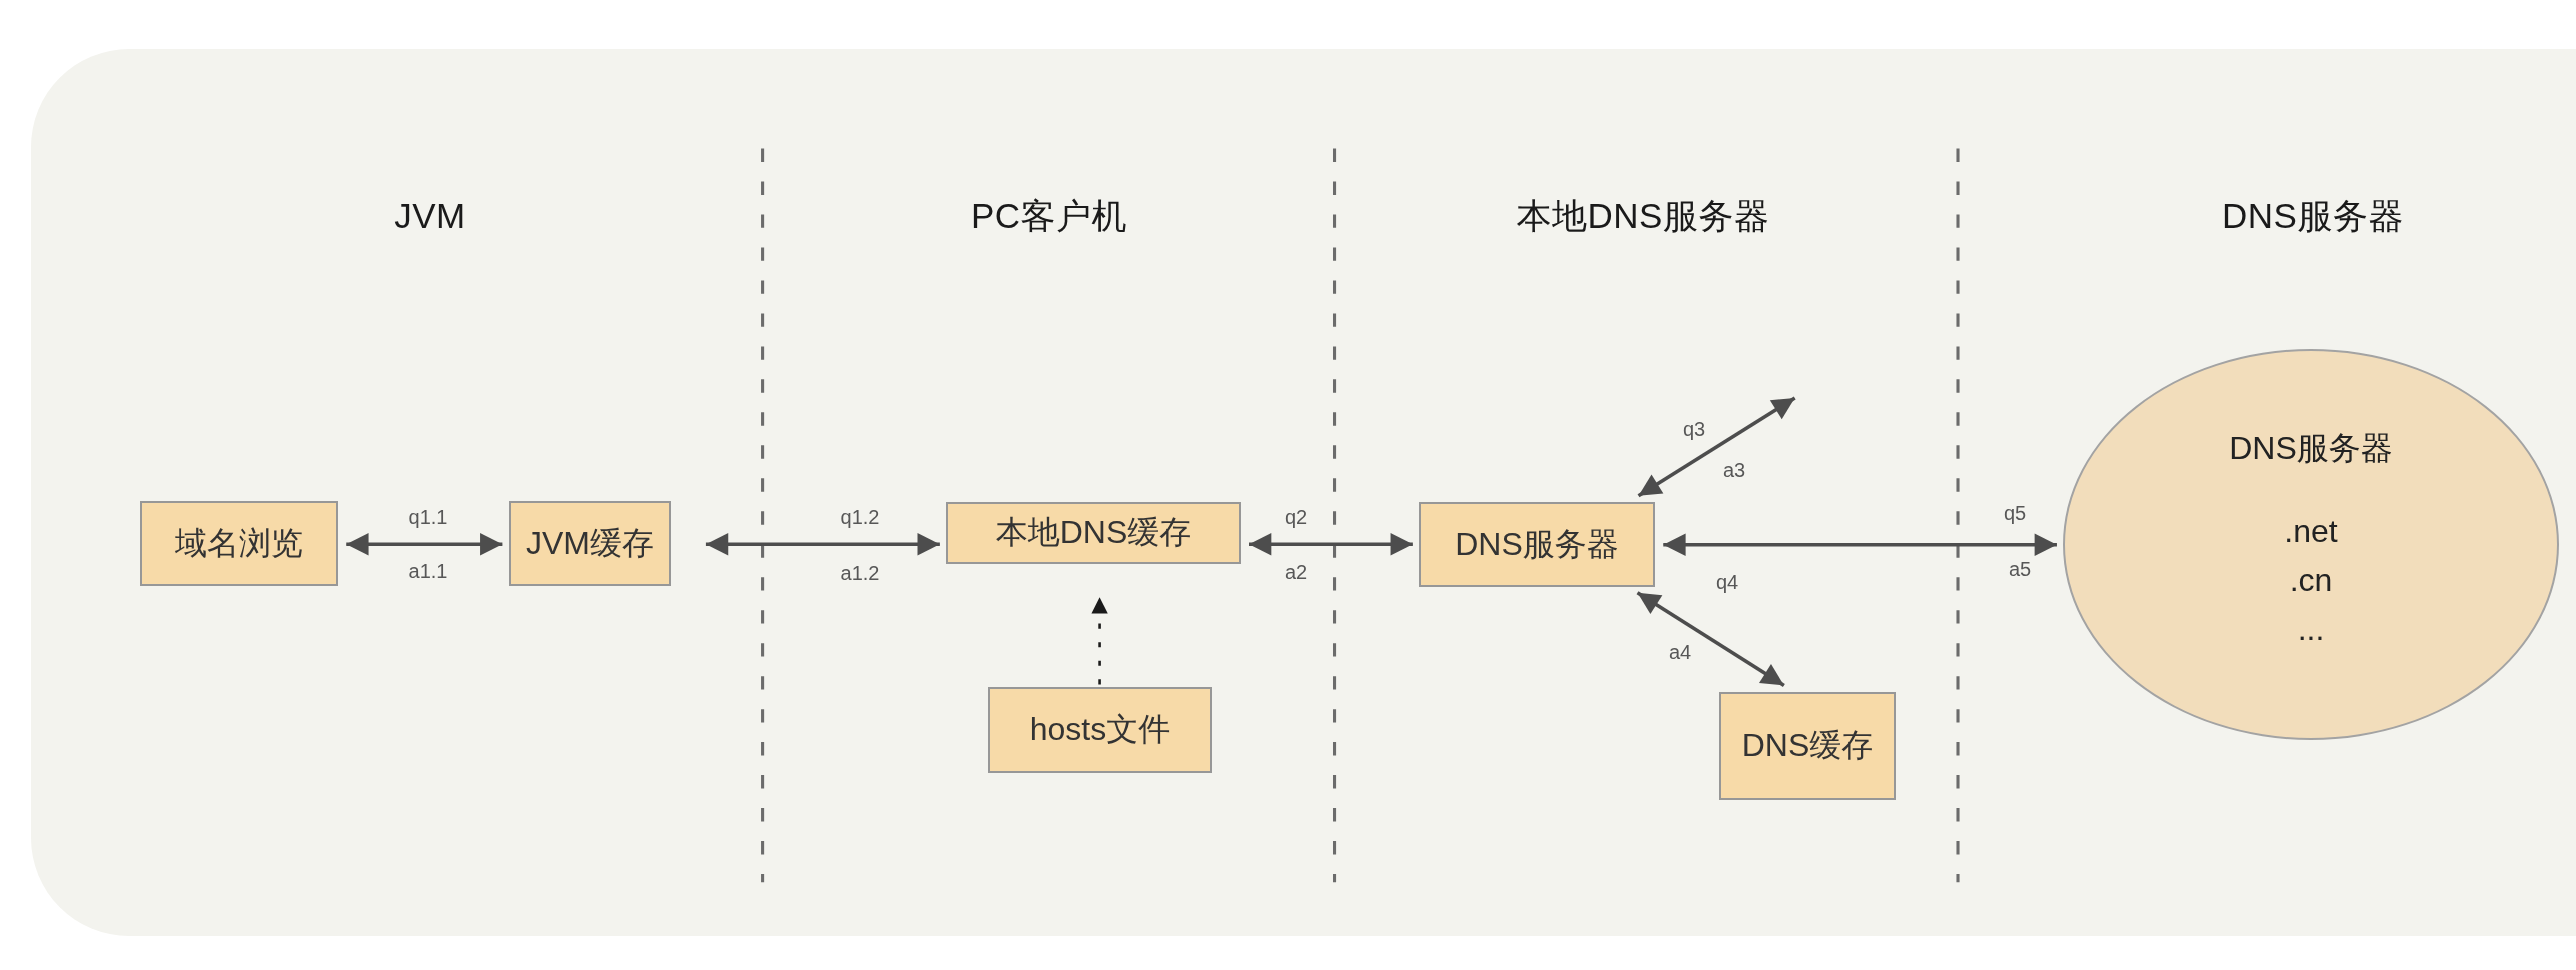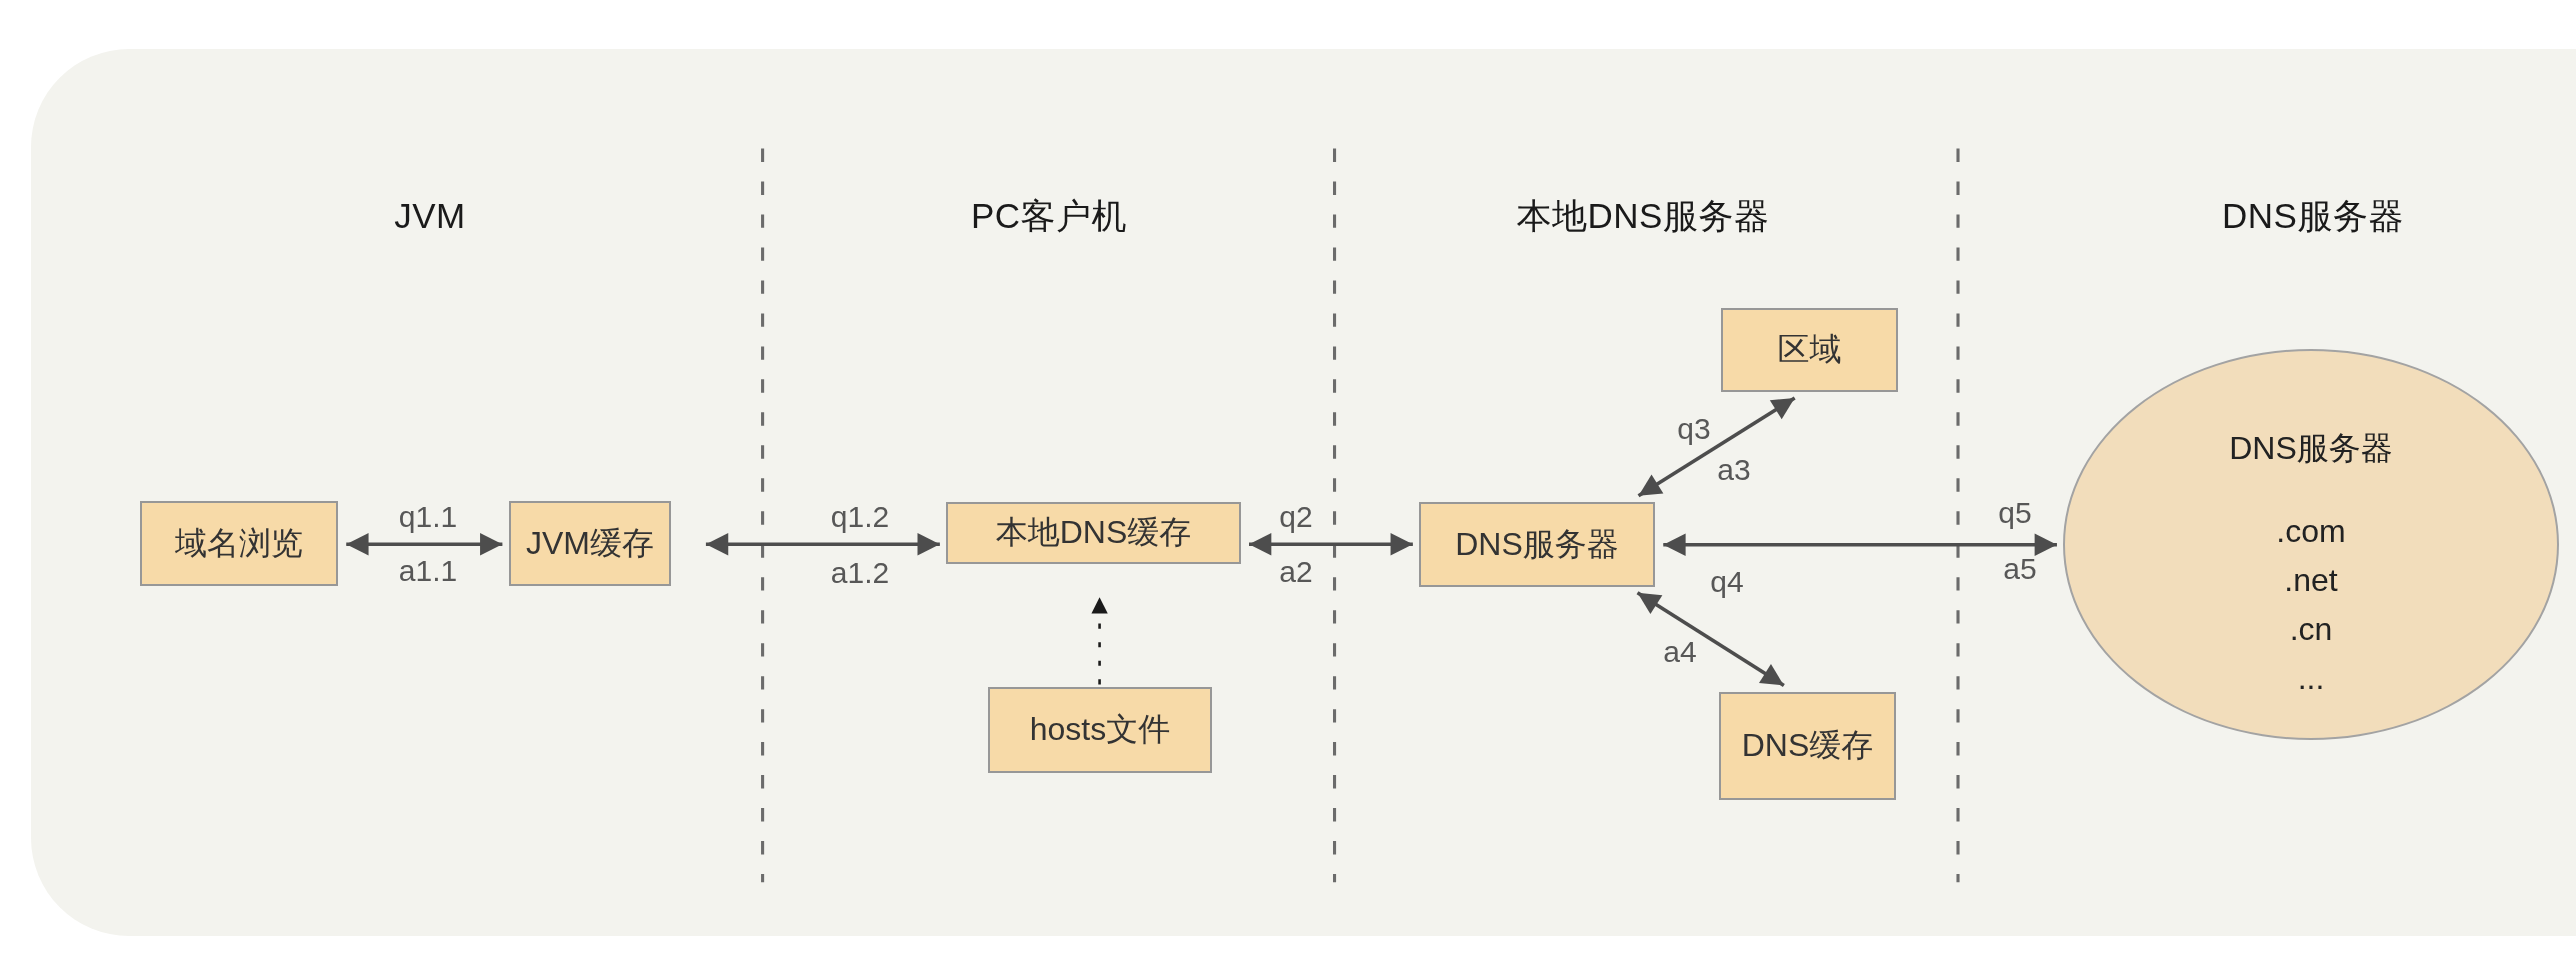--- a/index.html
+++ b/index.html
@@ -25,21 +25,21 @@
   .sep{stroke:var(--separator);stroke-width:6;stroke-dasharray:26 38;fill:none;}
   .edge{stroke:var(--arrow);stroke-width:7;fill:none;}
   .edge-dashed{stroke:var(--hosts-arrow);stroke-width:5;stroke-dasharray:10 26;fill:none;}
   .ah{fill:var(--arrow);}
   .ahb{fill:var(--hosts-arrow);}
   .title{position:absolute;transform:translate(-50%,-50%);font-size:35px;
     letter-spacing:0.5px;color:var(--title-color);white-space:nowrap;}
   .node{position:absolute;background:var(--node-fill);border:2.1px solid var(--node-border);
     display:flex;align-items:center;justify-content:center;}
   .node span{font-size:32px;color:var(--node-text);white-space:nowrap;}
-  .elabel{position:absolute;transform:translate(-50%,-50%);font-size:30px;
+  .elabel{position:absolute;transform:translate(-50%,-50%);font-size:20px;
     color:var(--label-color);white-space:nowrap;}
   .ellipse{position:absolute;left:2063px;top:349px;width:496px;height:391px;
     background:var(--ellipse-fill);border:2.1px solid var(--ellipse-border);
     border-radius:50%;text-align:center;}
   .ellipse .etitle{margin-top:77px;line-height:41px;font-size:32px;color:#222;}
   .ellipse .elist{margin-top:38px;}
   .ellipse .elist div{line-height:49px;font-size:32px;color:#222;}
 </style>
 </head>
 <body>
@@ -85,31 +85,27 @@
   </div>
   <div class="node" style="left:946px;top:502px;width:295px;height:62px">
     <span>本地DNS缓存</span>
   </div>
   <div class="node" style="left:988px;top:687px;width:224px;height:86px">
     <span>hosts文件</span>
   </div>
   <div class="node" style="left:1419px;top:502px;width:236px;height:85px">
     <span>DNS服务器</span>
   </div>
-  <div class="node" style="left:1721px;top:308px;width:177px;height:84px">
-    <span>区域</span>
-  </div>
   <div class="node" style="left:1719px;top:692px;width:177px;height:108px">
     <span>DNS缓存</span>
   </div>
 
   <div class="ellipse">
     <div class="etitle">DNS服务器</div>
     <div class="elist">
-      <div>.com</div>
       <div>.net</div>
       <div>.cn</div>
       <div>...</div>
     </div>
   </div>
 
   <span class="elabel" style="left:428px;top:517px">q1.1</span>
   <span class="elabel" style="left:428px;top:571px">a1.1</span>
   <span class="elabel" style="left:860px;top:517px">q1.2</span>
   <span class="elabel" style="left:860px;top:573px">a1.2</span>

